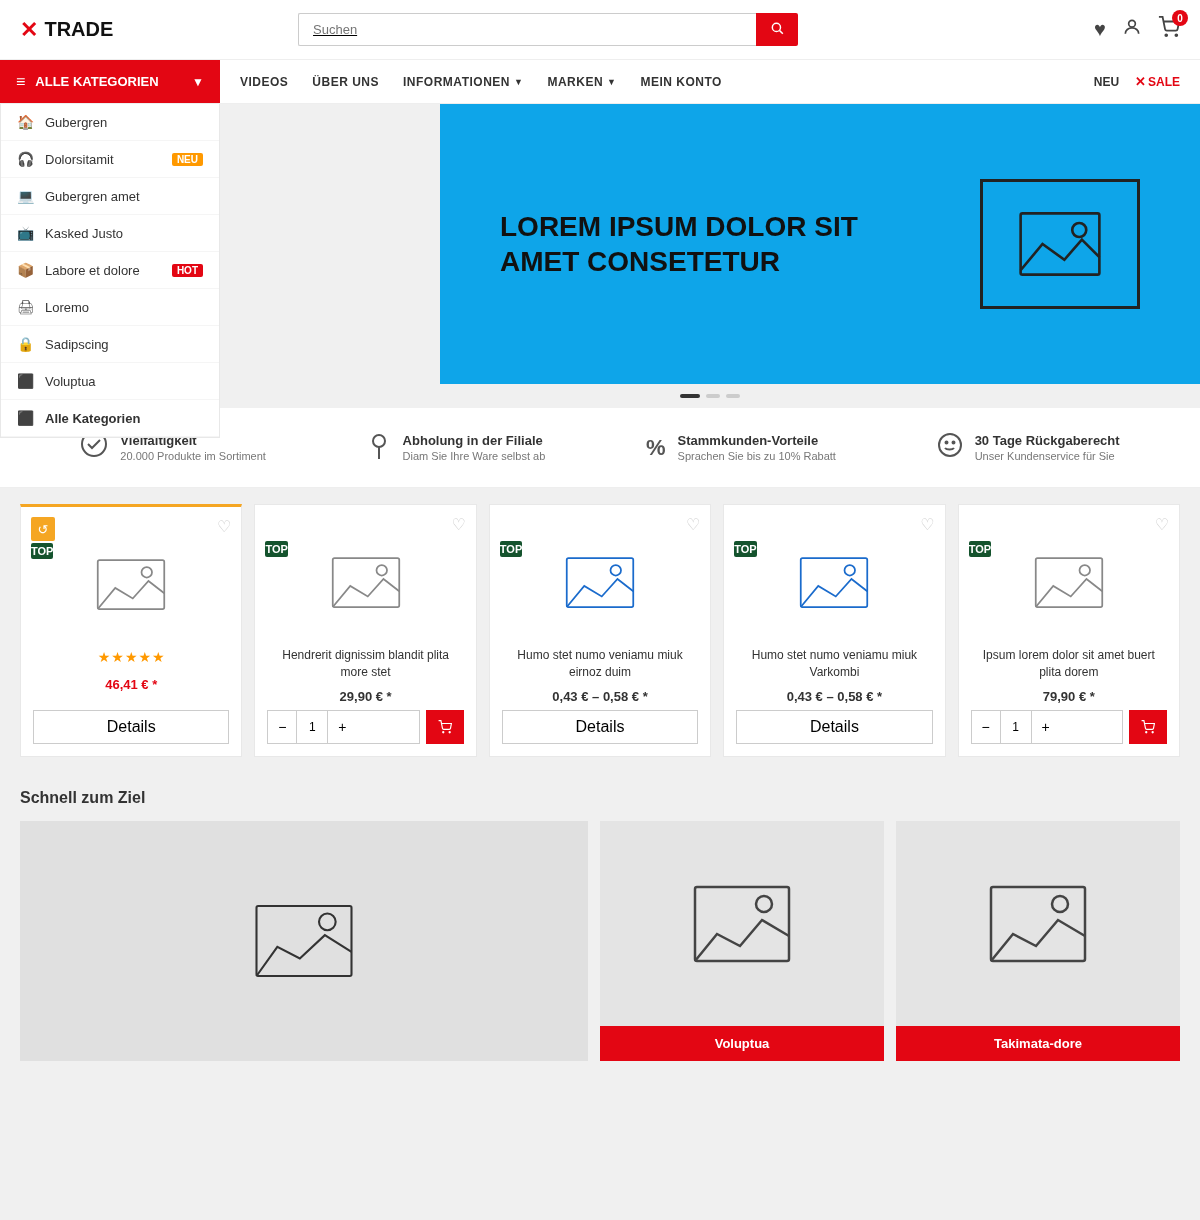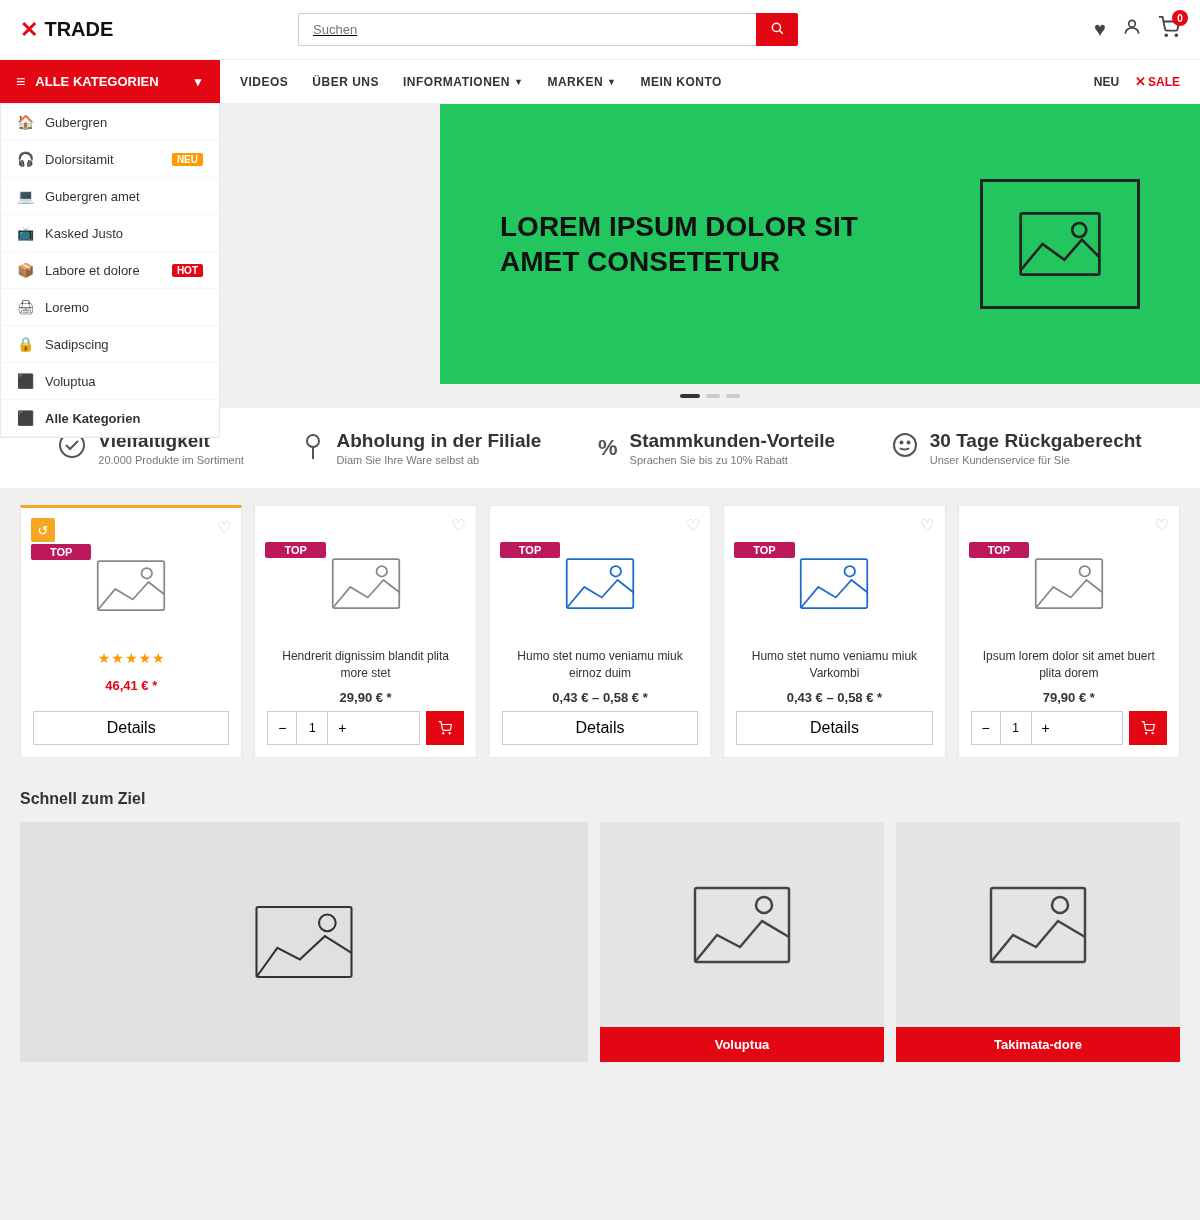--- a/index.html
+++ b/index.html
@@ -30,45 +30,45 @@
     
     .main-container { display: flex; position: relative; }
     .sidebar-dropdown { background: #fff; width: 220px; min-height: 260px; border: 1px solid #e8e8e8; border-top: none; position: absolute; top: 0; left: 0; z-index: 100; }
     .sidebar-item { display: flex; align-items: center; gap: 10px; padding: 10px 16px; cursor: pointer; border-bottom: 1px solid #f5f5f5; font-size: 13px; }
     .sidebar-icon { width: 18px; text-align: center; font-size: 14px; color: #555; }
     .badge-neu { background: #f90; color: #fff; font-size: 10px; font-weight: bold; padding: 1px 5px; border-radius: 2px; margin-left: auto; }
     .badge-hot { background: #e30613; color: #fff; font-size: 10px; font-weight: bold; padding: 1px 5px; border-radius: 2px; margin-left: auto; }
     .sidebar-item-all { font-weight: bold; }
 
     
-    .hero-section { margin-left: 220px; background: #22c55e; display: flex; align-items: center; justify-content: space-between; padding: 40px 60px; min-height: 280px; }
+    .hero-section { margin-left: 220px; background: #0ea5e9; display: flex; align-items: center; justify-content: space-between; padding: 40px 60px; min-height: 280px; }
     .hero-text h1 { font-size: 28px; font-weight: 900; color: #111; line-height: 1.25; max-width: 400px; }
     .hero-image { }
     .image-placeholder { border: 3px solid #222; width: 160px; height: 130px; display: flex; align-items: center; justify-content: center; }
     .image-placeholder svg { width: 90px; height: 70px; }
 
     
     .carousel-dots { display: flex; justify-content: center; gap: 6px; padding: 10px 0; background: #f0f0f0; }
     .dot { width: 20px; height: 4px; background: #333; border-radius: 2px; }
     .dot.inactive { background: #ccc; width: 14px; }
 
     
     .features-strip { background: #fff; display: flex; justify-content: space-around; padding: 22px 30px; border-bottom: 1px solid #eee; }
     .feature { display: flex; align-items: center; gap: 12px; }
     .feature-icon { font-size: 24px; color: #555; }
-    .feature-text h4 { font-size: 19px; font-weight: bold; }
+    .feature-text h4 { font-size: 13px; font-weight: bold; }
     .feature-text p { font-size: 11px; color: #777; margin-top: 2px; }
 
     
     .products-section { padding: 16px 20px; background: #f0f0f0; }
     .products-grid { display: flex; gap: 12px; overflow: hidden; }
     .product-card { background: #fff; flex: 1; min-width: 0; border: 1px solid #e8e8e8; position: relative; display: flex; flex-direction: column; padding: 12px; }
     .product-card:first-child { border-top: 3px solid #f90; }
     .wishlist-icon { position: absolute; top: 10px; right: 10px; font-size: 16px; color: #ccc; cursor: pointer; }
-    .top-badge { position: absolute; top: 36px; left: 10px; background: #be185d; color: #fff; font-size: 11px; font-weight: bold; padding: 2px 19px; border-radius: 2px; text-transform: uppercase; z-index: 2; }
+    .top-badge { position: absolute; top: 36px; left: 10px; background: #14532d; color: #fff; font-size: 11px; font-weight: bold; padding: 2px 0; border-radius: 2px; text-transform: uppercase; z-index: 2; }
     .product-img-area { width: 100%; height: 110px; display: flex; align-items: center; justify-content: center; margin: 10px 0; }
     .product-img-area svg { width: 70px; height: 55px; }
     .product-img-area.colored svg { stroke: #1a6bcc; }
     .product-stars { display: flex; gap: 1px; justify-content: center; margin-bottom: 6px; }
     .star { color: #f90; font-size: 14px; }
     .product-name { font-size: 12px; text-align: center; color: #333; line-height: 1.4; min-height: 36px; }
     .product-price { text-align: center; margin: 6px 0; font-size: 13px; font-weight: bold; }
     .product-price.red { color: #e30613; }
     .product-price.normal { color: #333; }
     .product-actions { display: flex; gap: 6px; align-items: center; margin-top: auto; }

